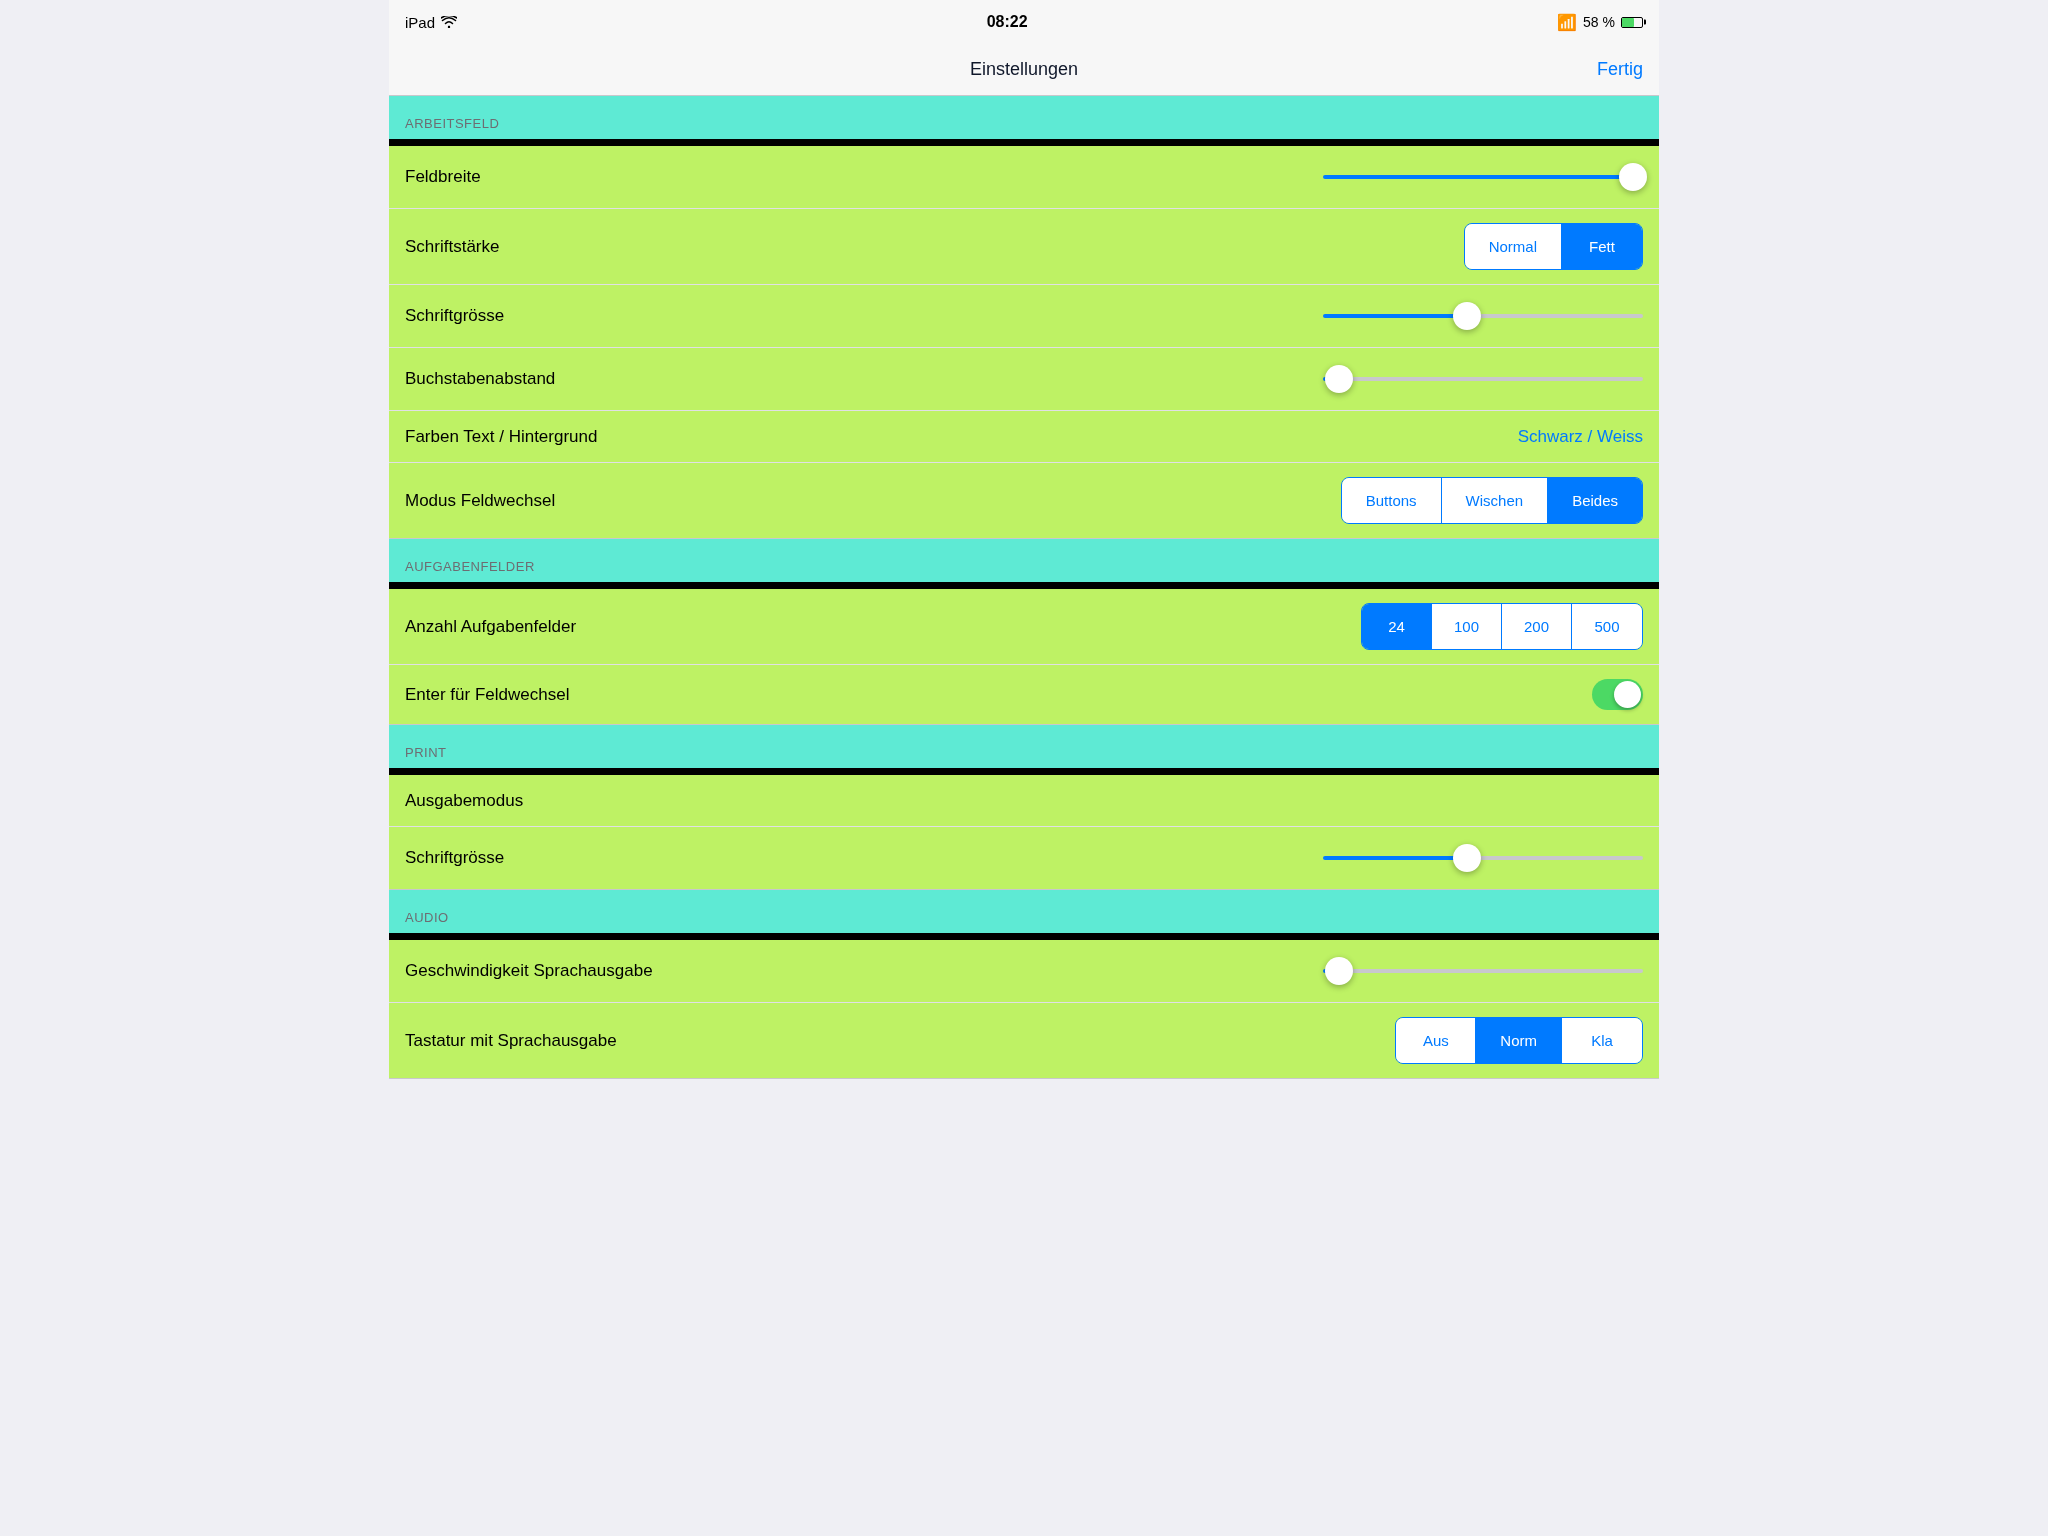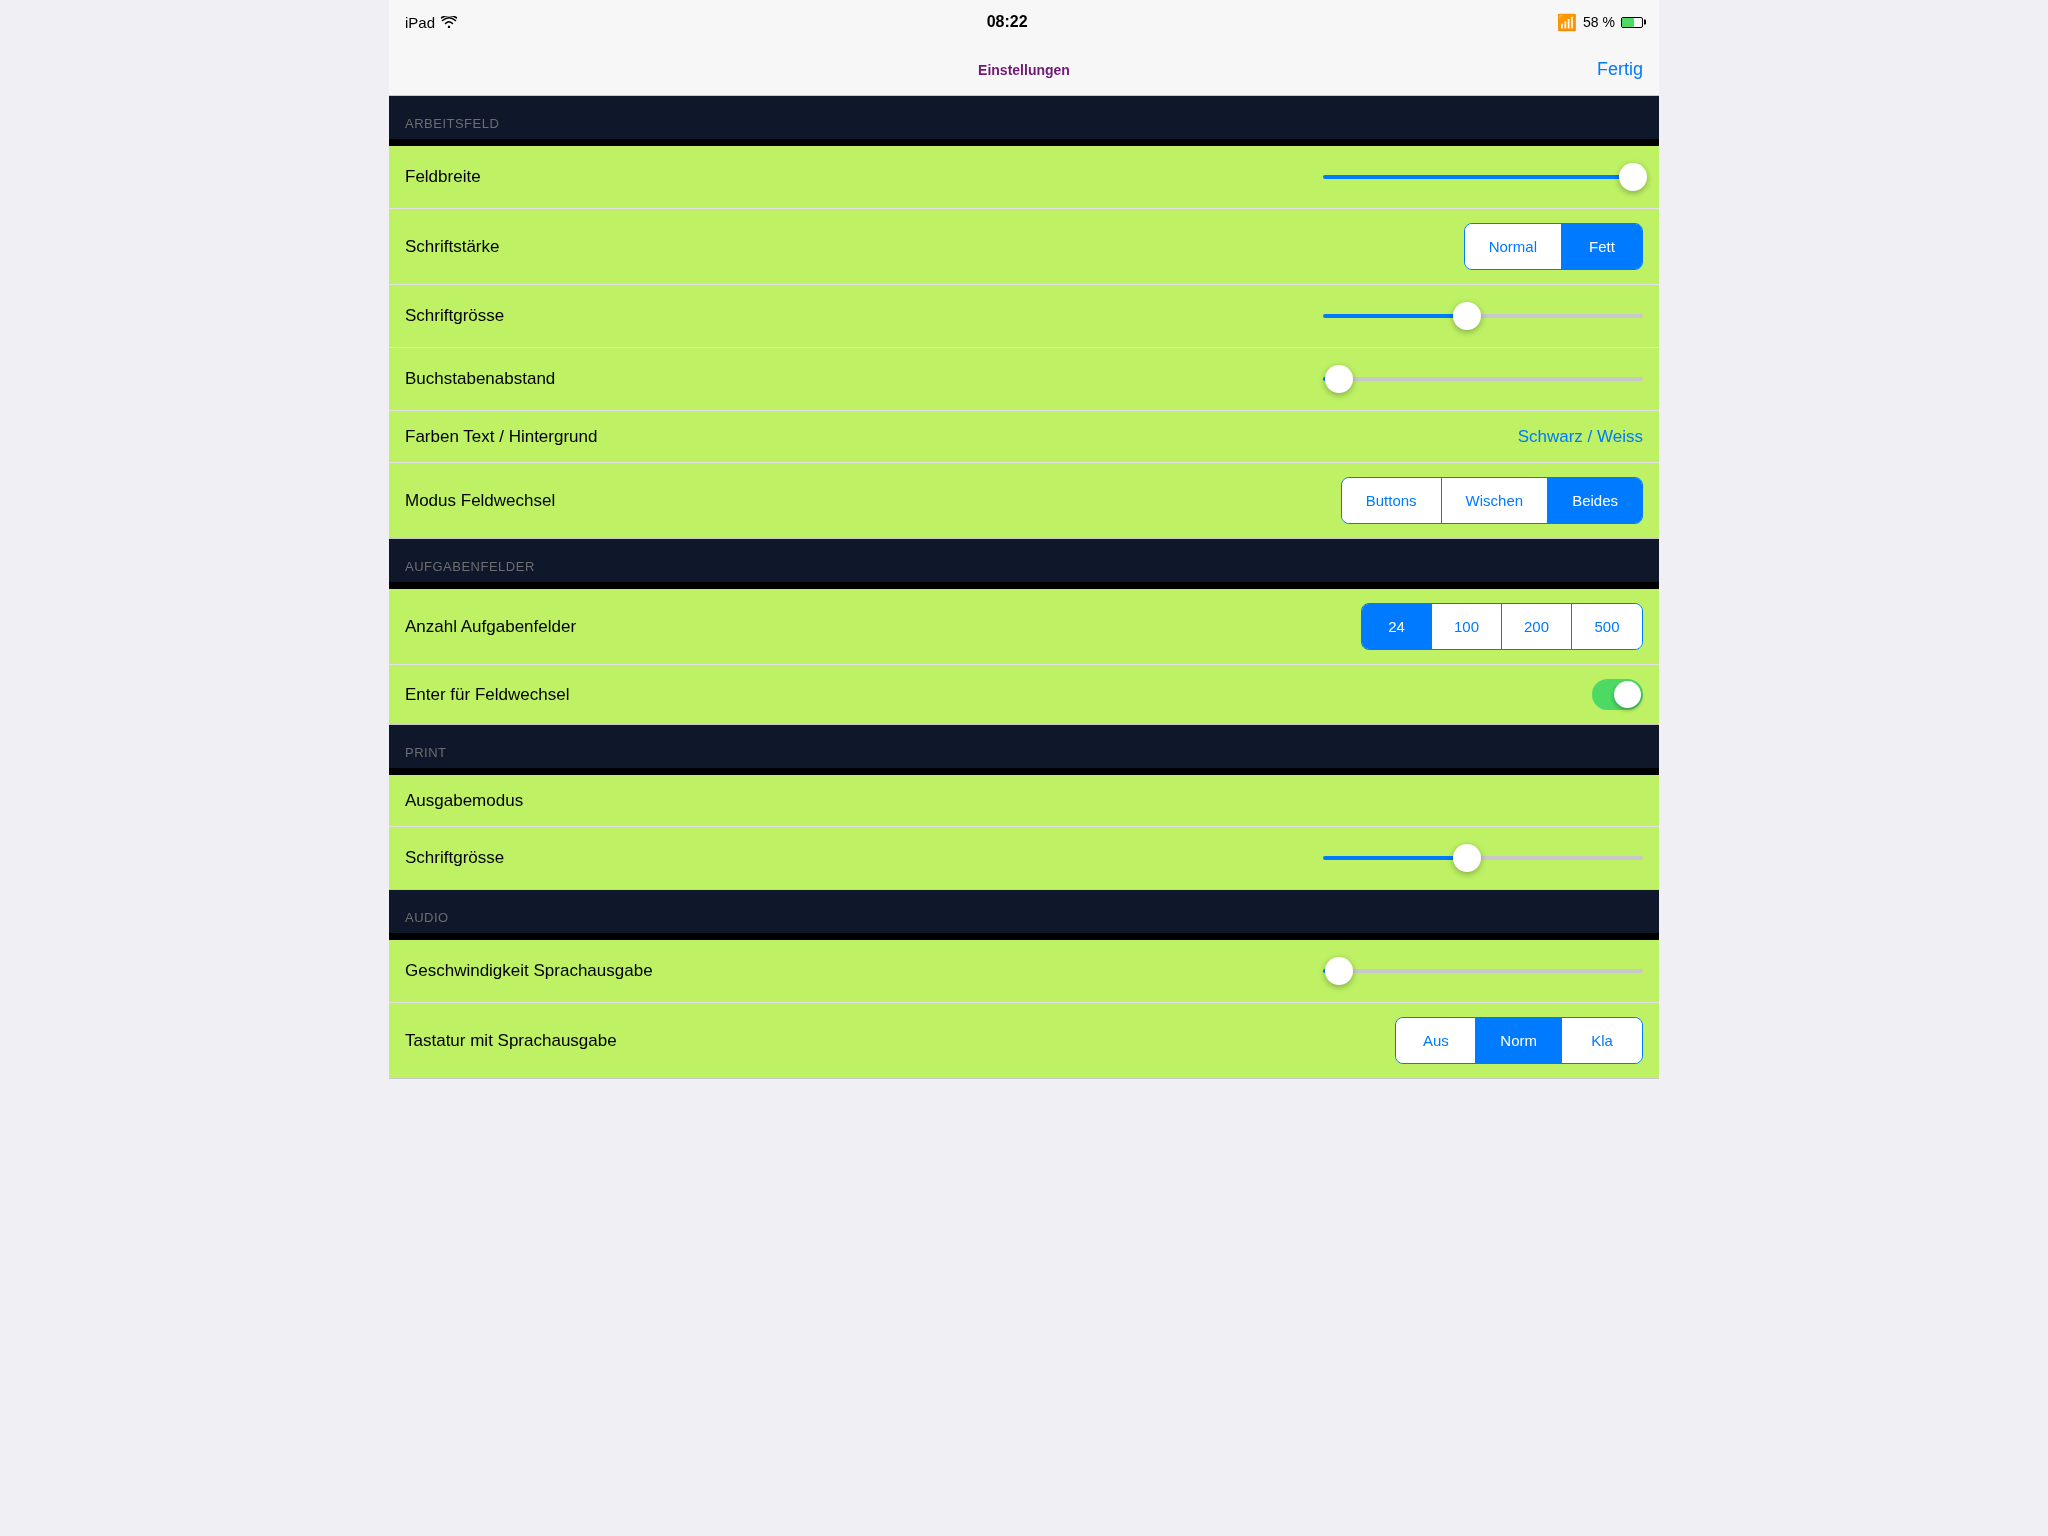--- a/index.html
+++ b/index.html
@@ -32,36 +32,36 @@
     .nav-bar {
       background: #f7f7f7;
       height: 52px;
       display: flex;
       align-items: center;
       justify-content: center;
       border-bottom: 1px solid #c8c8cc;
       position: relative;
     }
     .nav-title {
-      font-size: 14px;
-      font-weight: 700;
-      color: #701a75;
+      font-size: 18px;
+      font-weight: 400;
+      color: #0f172a;
     }
     .nav-done {
       position: absolute;
       right: 16px;
       color: #007aff;
       font-size: 18px;
       font-weight: 400;
       cursor: pointer;
     }
 
     
     .section-header {
-      background: #0f172a;
+      background: #5eead4;
       padding: 20px 16px 8px 16px;
       font-size: 13px;
       font-weight: 500;
       color: #6d6d72;
       letter-spacing: 0.5px;
       text-transform: uppercase;
     }
 
     .settings-group {
       background: #bef264;

